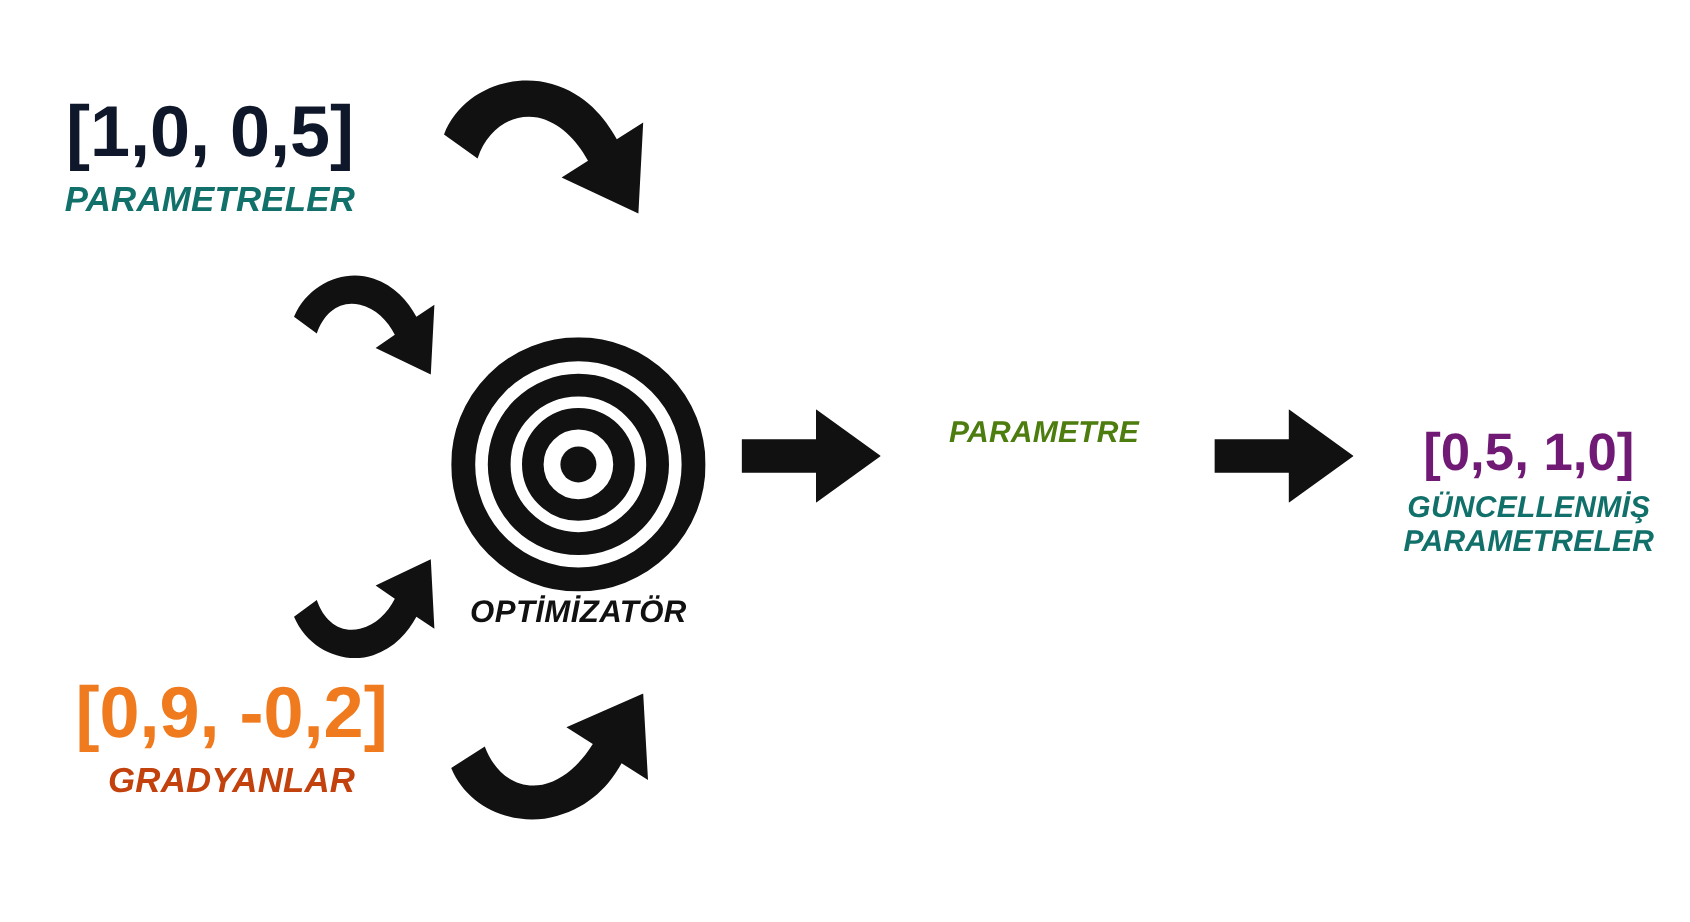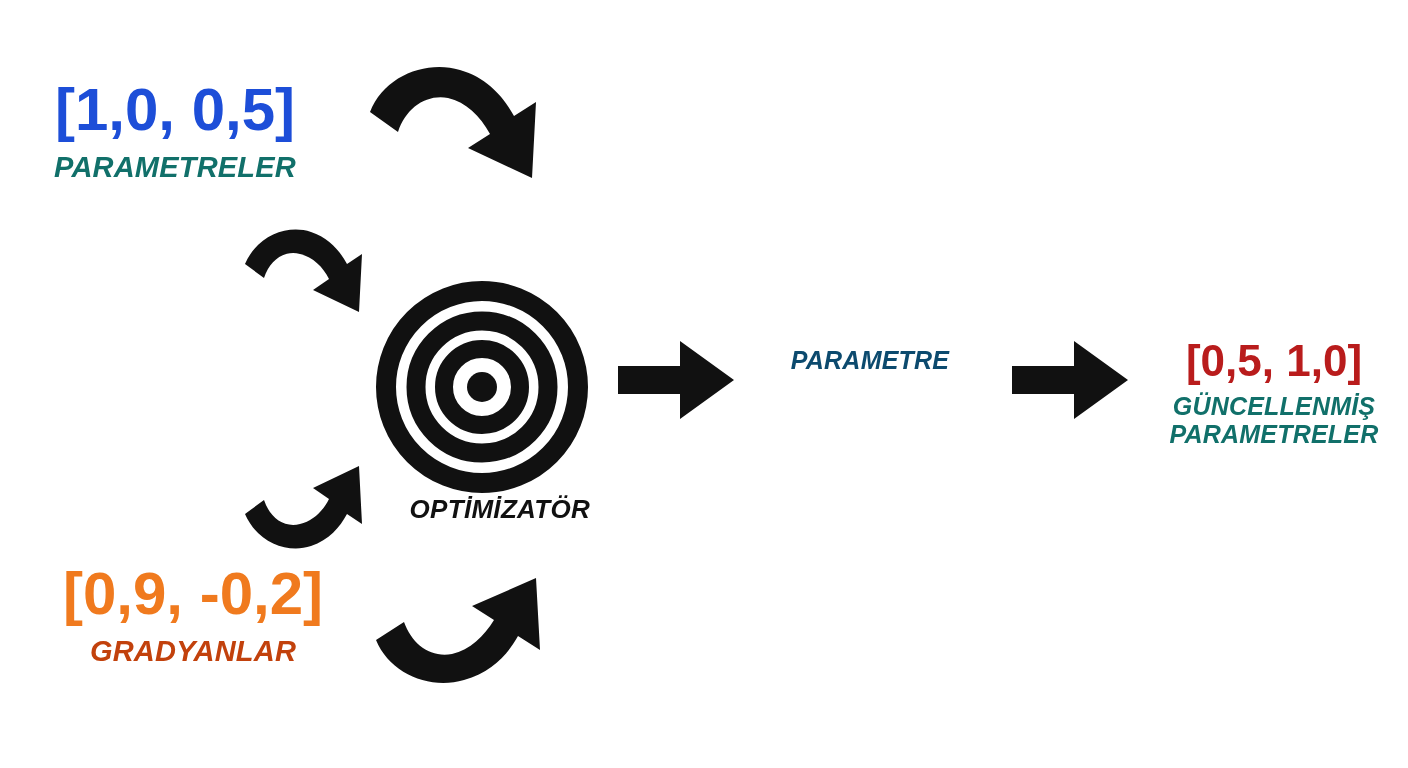--- a/index.html
+++ b/index.html
@@ -89,41 +89,40 @@
   #optimizer .rings {
     display: block;
     width: 212px;
     height: 212px;
     margin: 0 auto;
   }
   #optimizer .cap {
     font-size: 26px;
     margin-top: 2px;
     letter-spacing: 0.3px;
-    text-align: right;
   }
 
   
   .arrow {
     position: absolute;
   }
   #arrow-params-in  { left: 364px; top: 60px;  width: 190px; height: 122px; }
   #arrow-params-in2 { left: 241px; top: 224px; width: 132px; height: 92px;  }
   #arrow-grads-in   { left: 241px; top: 462px; width: 132px; height: 92px;  }
   #arrow-grads-in2  { left: 370px; top: 578px; width: 186px; height: 114px; }
   #arrow-to-updates { left: 618px; top: 341px; width: 116px; height: 78px;  }
   #arrow-to-final   { left: 1012px; top: 341px; width: 116px; height: 78px; }
 </style>
 </head>
 <body>
 
 <div id="canvas">
 
   <div class="node" id="node-parameters">
-    <div class="vec" style="color:#1d4ed8;">[1,0, 0,5]</div>
+    <div class="vec" style="color:#0f172a;">[1,0, 0,5]</div>
     <div class="cap" style="color:#11706a;">PARAMETRELER</div>
   </div>
 
   <div class="node" id="node-gradients">
     <div class="vec" style="color:#f07a1e;">[0,9, -0,2]</div>
     <div class="cap" style="color:#c2410c;">GRADYANLAR</div>
   </div>
 
   <div id="optimizer">
     <svg class="rings" viewBox="0 0 212 212">
@@ -133,27 +132,27 @@
       <circle cx="106" cy="106" r="66" fill="none" stroke="#111111" stroke-width="19"></circle>
 
       <circle cx="106" cy="106" r="38" fill="none" stroke="#111111" stroke-width="18"></circle>
 
       <circle cx="106" cy="106" r="15" fill="#111111"></circle>
     </svg>
     <div class="cap" style="color:#111111;">OPTİMİZATÖR</div>
   </div>
 
   <div class="node" id="node-updates">
-    <div class="cap" style="color:#0c4a6e;">
+    <div class="cap" style="color:#4d7c0f;">
       <span>PARAMETRE</span><br>
     </div>
   </div>
 
   <div class="node" id="node-updated-parameters">
-    <div class="vec" style="color:#b91c1c;">[0,5, 1,0]</div>
+    <div class="vec" style="color:#701a75;margin-top:17px;">[0,5, 1,0]</div>
     <div class="cap" style="color:#11706a;">
       <span>GÜNCELLENMİŞ</span><br>
       <span>PARAMETRELER</span>
     </div>
   </div>
 
   <svg class="arrow" id="arrow-params-in" viewBox="0 0 190 122">
     <path fill="#111111" d="
       M 6,52
       C 20,16 62,0 96,10

